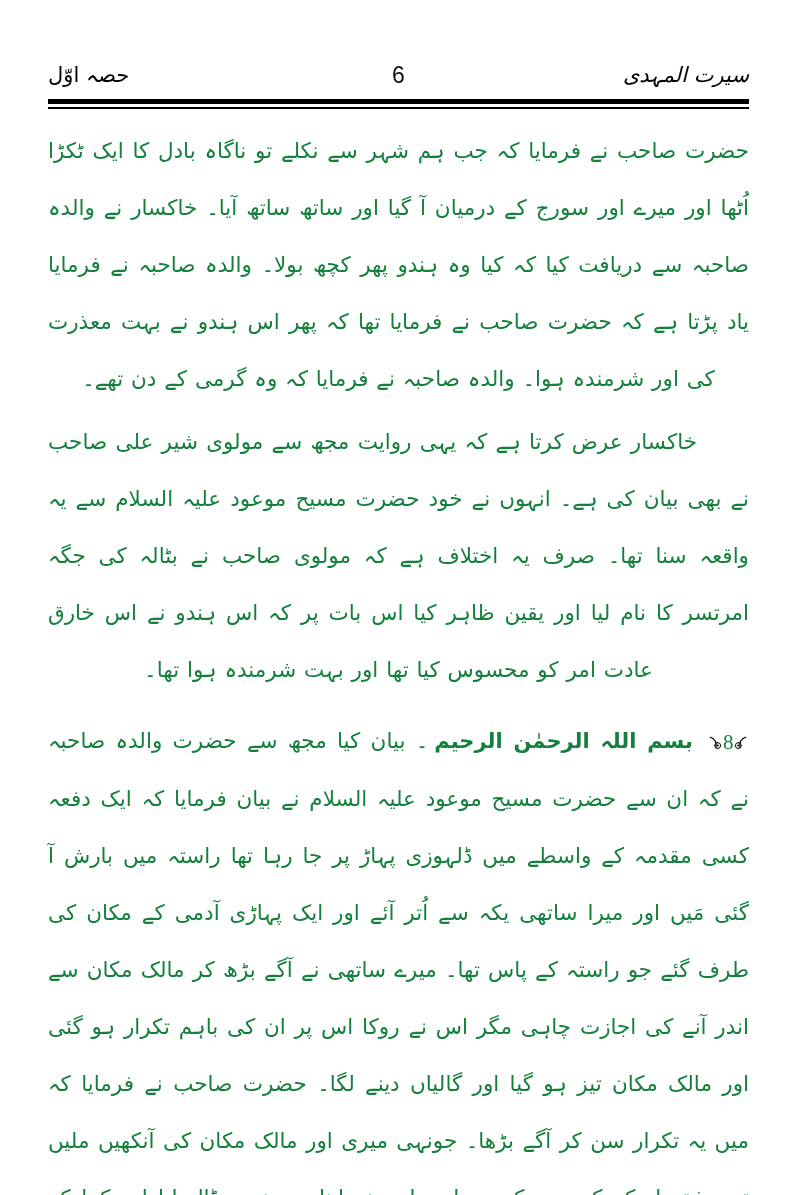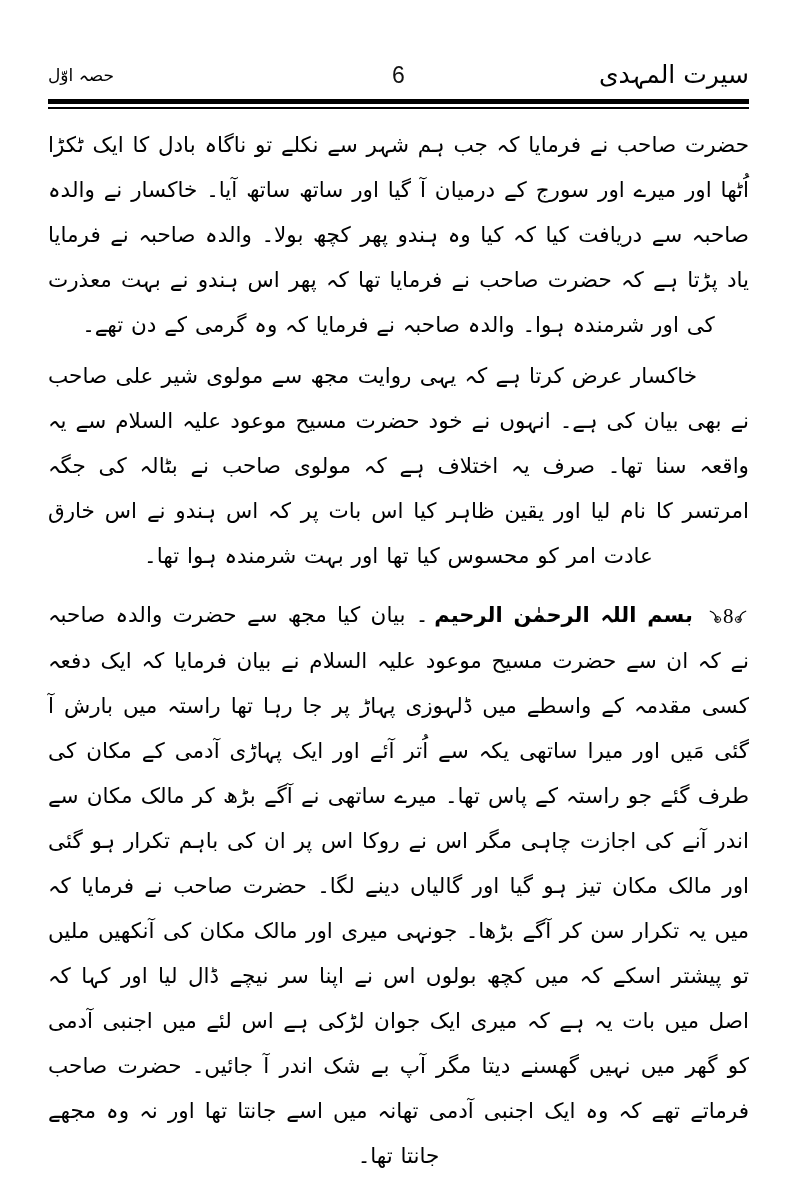--- a/index.html
+++ b/index.html
@@ -31,32 +31,33 @@
   }
   .header-row {
     position: relative;
     height: 38px;
   }
   .header-book-title {
     position: absolute;
     right: 0;
     top: 0;
     font-family: "DejaVu Sans", "Liberation Sans", sans-serif;
-    font-size: 25px;
+    font-size: 21px;
     line-height: 34px;
     direction: rtl;
     white-space: nowrap;
     letter-spacing: -0.5px;
+    font-style: italic;
   }
   .header-part {
     position: absolute;
     left: 0;
     top: 0;
     font-family: "DejaVu Sans", "Liberation Sans", sans-serif;
-    font-size: 17px;
+    font-size: 21px;
     line-height: 34px;
     direction: rtl;
     white-space: nowrap;
     letter-spacing: -0.5px;
   }
   .header-page-number {
     position: absolute;
     left: 50%;
     top: 0;
     transform: translateX(-50%);
@@ -90,25 +91,25 @@
     right: 48px;
     bottom: 40px;
   }
 
   .para {
     direction: rtl;
     text-align: justify;
     text-align-last: center;
     font-family: "DejaVu Sans", "Liberation Sans", sans-serif;
     font-size: 21.5px;
-    line-height: 45px;
+    line-height: 57px;
     letter-spacing: -0.4px;
     word-spacing: 1px;
     margin: 0 0 6px 0;
-    color: #000000;
+    color: #15803d;
   }
   .para .lead-indent {
     display: inline-block;
     width: 52px;
   }
 
   
   .narration {
     margin-top: 14px;
   }

